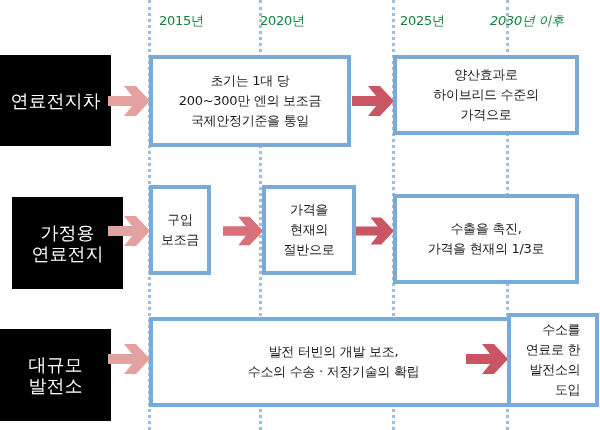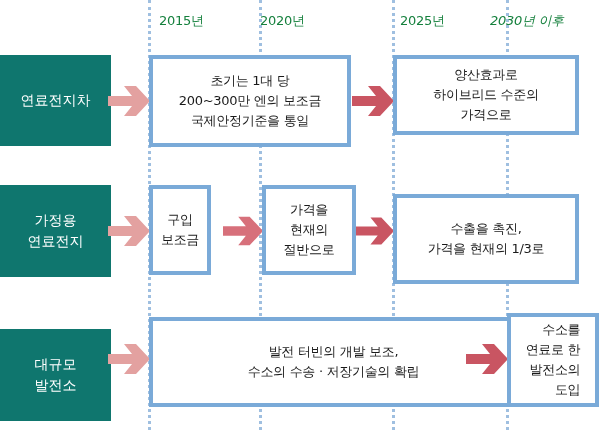--- a/index.html
+++ b/index.html
@@ -1,23 +1,23 @@
 <!DOCTYPE html>
 <html><head>
 <meta charset="utf-8">
 <style>
   html, body { margin:0; padding:0; background:#ffffff; }
   body { width:600px; height:430px; position:relative; overflow:hidden;
          font-family:"DejaVu Sans", "Liberation Sans", sans-serif; color:#1a1a1a; }
   .vline { position:absolute; top:0; width:0; height:430px;
            border-left:3px dotted #9fbfe0; }
   .year { position:absolute; top:12px; font-size:13px; color:#15803d; white-space:nowrap; letter-spacing:-0.3px; }
-  .cat { position:absolute; left:0; width:111px; background:#0f766e; color:#ffffff;
+  .cat { position:absolute; left:0; width:111px; background:#000000; color:#ffffff;
          display:flex; align-items:center; justify-content:center; text-align:center;
-         font-size:14px; line-height:21px; white-space:pre-line; }
+         font-size:18px; line-height:21px; white-space:pre-line; }
   .box { position:absolute; background:#ffffff; border:4px solid #7aaad8; box-sizing:border-box;
          display:flex; align-items:center; justify-content:center; text-align:center;
          font-size:13px; line-height:18px; white-space:pre-line; letter-spacing:-0.3px; }
   .box.big { font-size:13px; line-height:20px; }
   .arrow { position:absolute; }
 </style>
 </head>
 <body>
 
 <div class="vline" style="left:148px;"></div>
@@ -37,21 +37,21 @@
 <div class="box big" style="left:149px;top:55px;width:202px;height:92px;">초기는 1대 당
 200~300만 엔의 보조금
 국제안정기준을 통일</div>
 <svg class="arrow" style="left:352px;top:84px;" width="42" height="34" viewBox="0 0 42 34">
   <polygon points="0,12 24,12 16,2 28,2 42,17 28,32 16,32 24,22 0,22" fill="#c95562"></polygon>
 </svg>
 <div class="box big" style="left:393px;top:55px;width:186px;height:80px;">양산효과로
 하이브리드 수준의
 가격으로</div>
 
-<div class="cat" style="top:185px;height:92px;">가정용
+<div class="cat" style="top:197px;height:92px;margin-left:12px;">가정용
 연료전지</div>
 <svg class="arrow" style="left:108px;top:214px;" width="42" height="34" viewBox="0 0 42 34">
   <polygon points="0,12 24,12 16,2 28,2 42,17 28,32 16,32 24,22 0,22" fill="#e3a1a0"></polygon>
 </svg>
 <div class="box big" style="left:149px;top:185px;width:62px;height:90px;">구입
 보조금</div>
 <svg class="arrow" style="left:223px;top:214px;" width="40" height="34" viewBox="0 0 42 34">
   <polygon points="0,12 24,12 16,2 28,2 42,17 28,32 16,32 24,22 0,22" fill="#d7707b"></polygon>
 </svg>
 <div class="box big" style="left:262px;top:185px;width:94px;height:90px;">가격을

